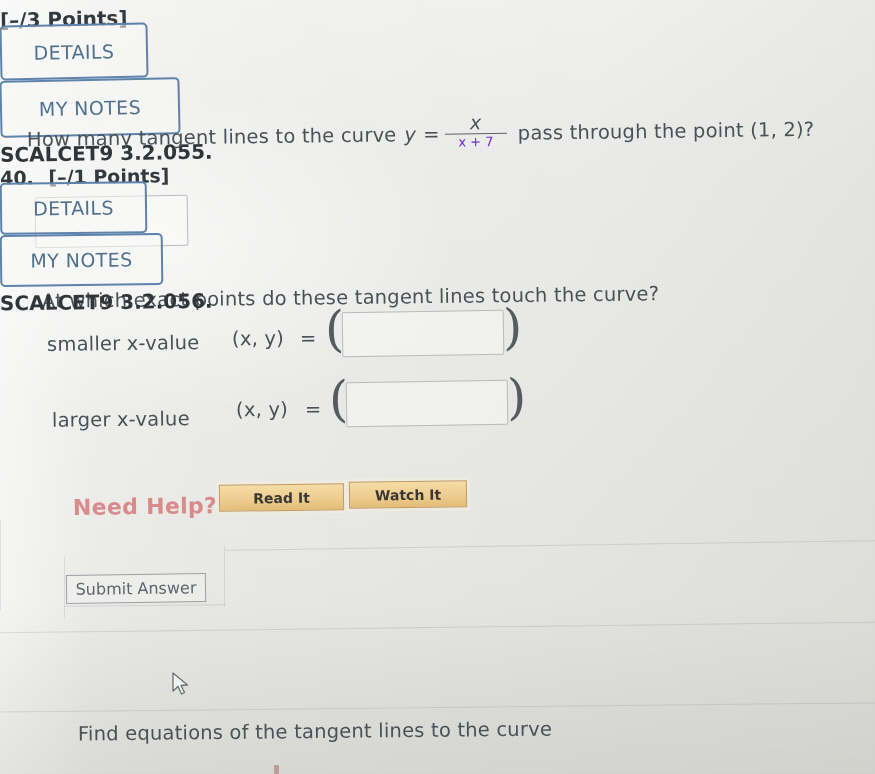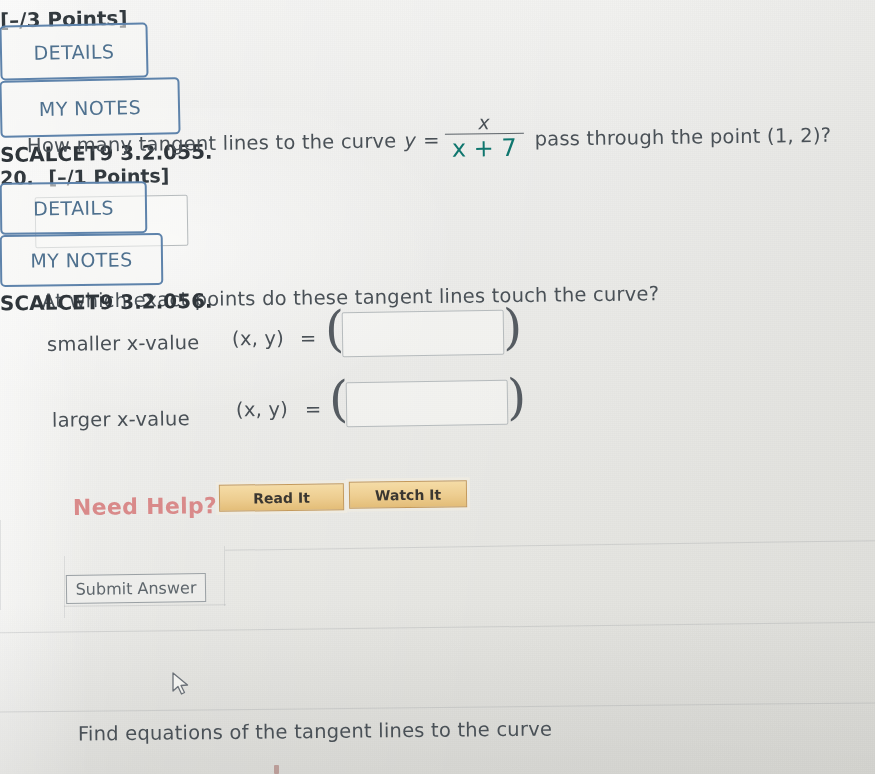--- a/index.html
+++ b/index.html
@@ -114,24 +114,24 @@
     line-height: 1.05;
     padding: 0 7px;
     color: #4a5157;
   }
   .frac .bar {
     border-top: 1.6px solid #5a6167;
     width: 100%;
     min-width: 62px;
   }
   .frac .den {
-    font-size: 24px;
+    font-size: 13px;
     line-height: 1.15;
     padding: 1px 7px 0 7px;
-    color: #0f766e;
+    color: #6d28d9;
   }
 
   .ital { font-style: italic; }
 
   
   .ansbox {
     position: absolute;
     border: 1.4px solid #b6bbbd;
     border-radius: 2px;
     background: rgba(252,252,251,0.42);
@@ -270,21 +270,21 @@
   <div class="panel-edge" style="left:224px; top:546px; width:1px; height:60px;"></div>
   <div class="panel-edge" style="left:0px; top:520px; width:1px; height:90px;"></div>
   <div class="panel-edge" style="left:64px; top:556px; width:1px; height:62px;"></div>
   <div class="divider" style="left:64px; top:605px; width:162px; transform:rotate(-0.6deg);"></div>
 
   <div class="submit-btn" style="left:66px; top:574px; width:140px; height:29px; transform:rotate(-0.8deg);">Submit Answer</div>
 
   <div class="divider" style="left:0px; top:627px; width:875px; transform:rotate(-0.7deg);"></div>
 
   <div class="points-label" style="left:10px; top:669px; transform:rotate(-0.9deg); font-size:19px;">
-    <span>20.</span>
+    <span>40.</span>
     <span style="margin-left:8px;">[–/1 Points]</span>
   </div>
 
   <svg class="cursor" style="left:172px; top:672px;" viewBox="0 0 20 26">
     <polygon points="1,1 1,19 6,14.5 9.5,22 12.5,20.5 9,13.5 15.5,13" fill="#f2f2ef" stroke="#6b7178" stroke-width="1.3" stroke-linejoin="round"></polygon>
   </svg>
 
   <div class="nav-btn" style="left:208px; top:645px; width:147px; height:52px; transform:rotate(-0.7deg);">DETAILS</div>
 
   <div class="nav-btn" style="left:364px; top:642px; width:163px; height:52px; transform:rotate(-0.7deg);">MY NOTES</div>

